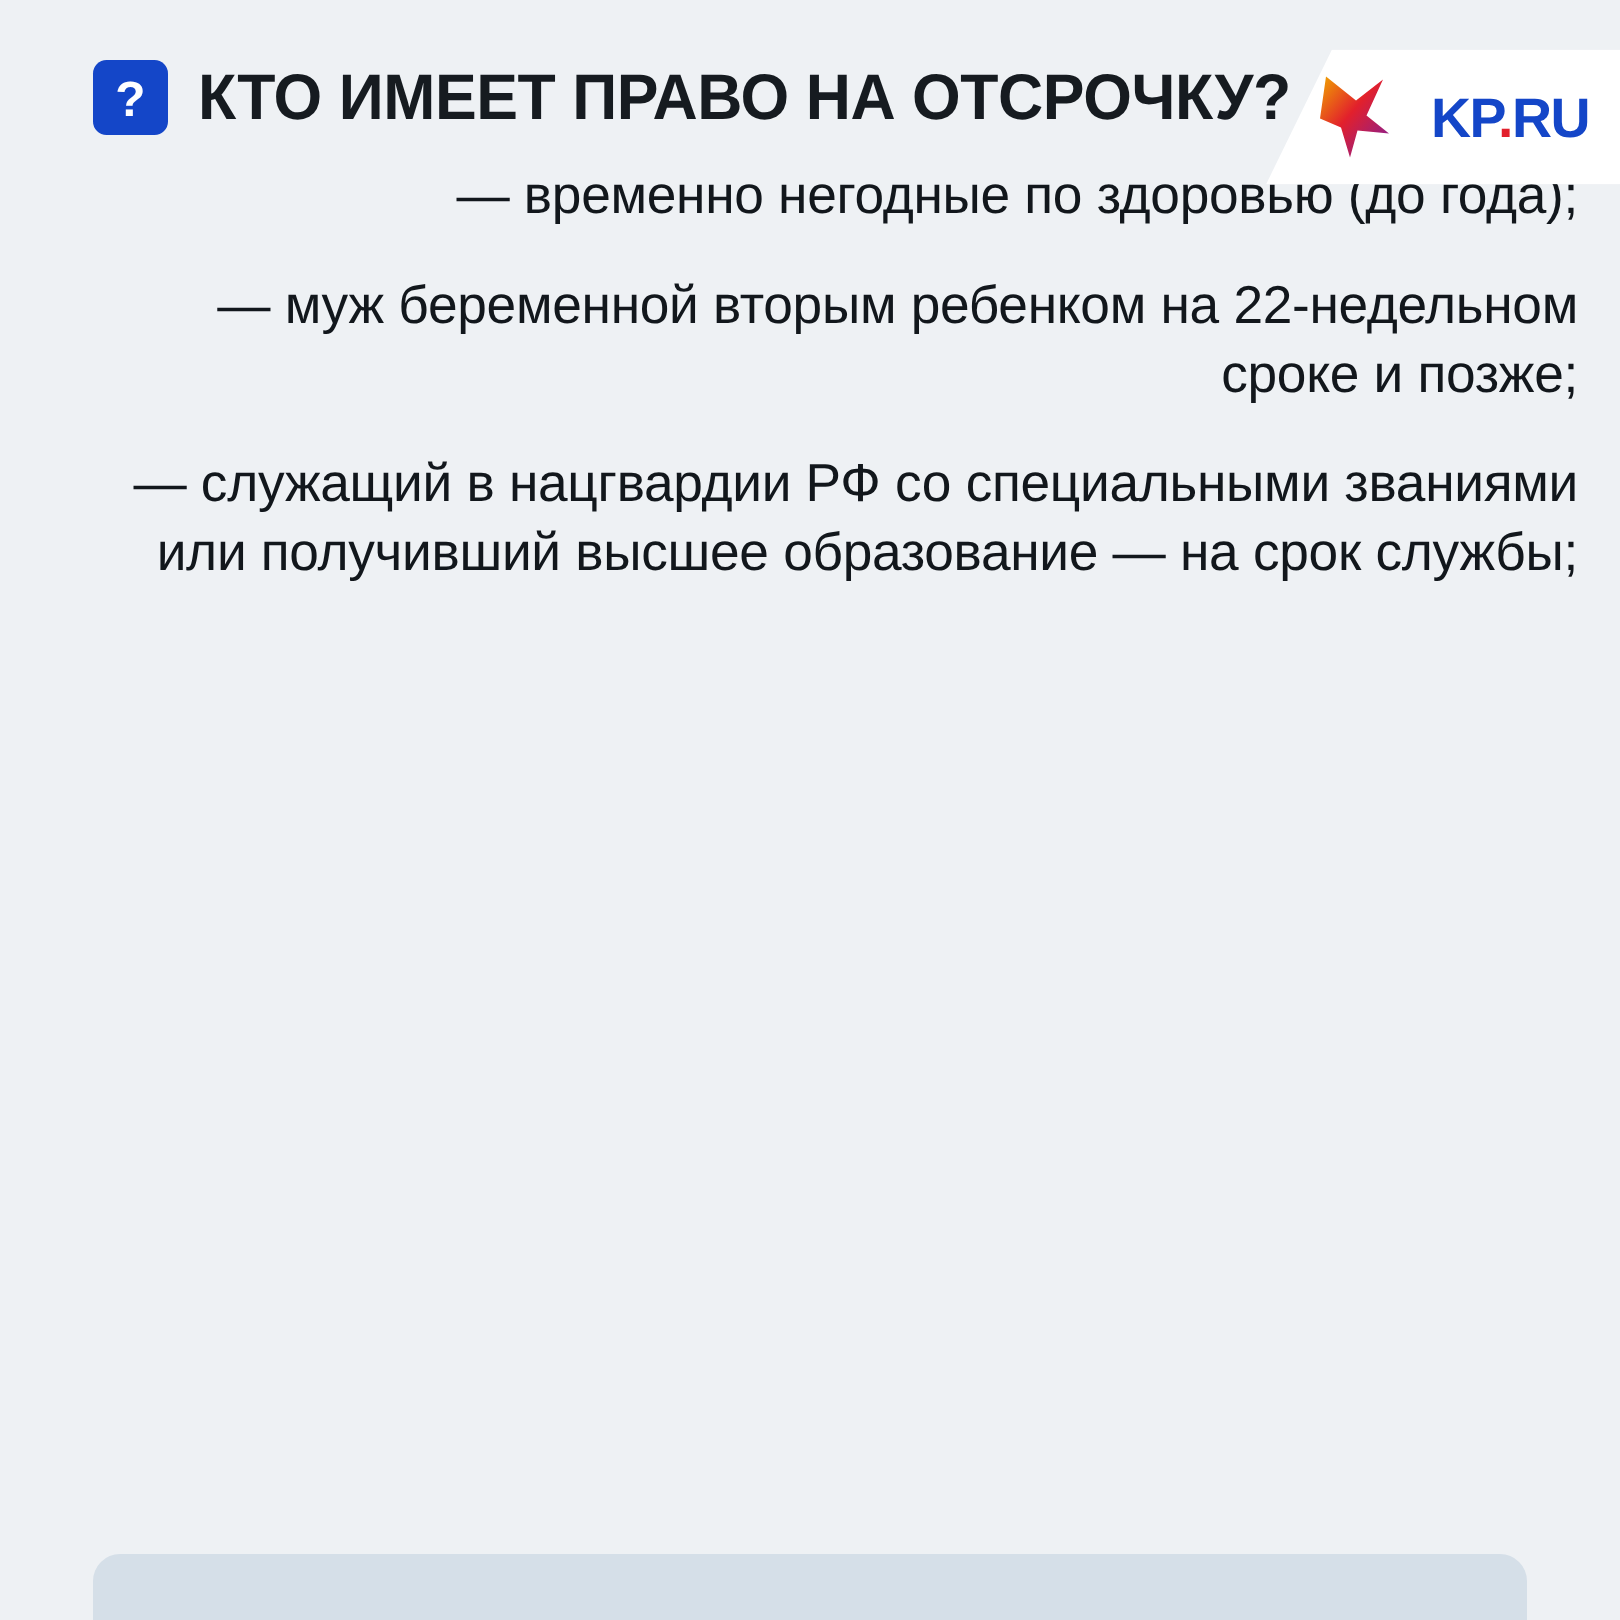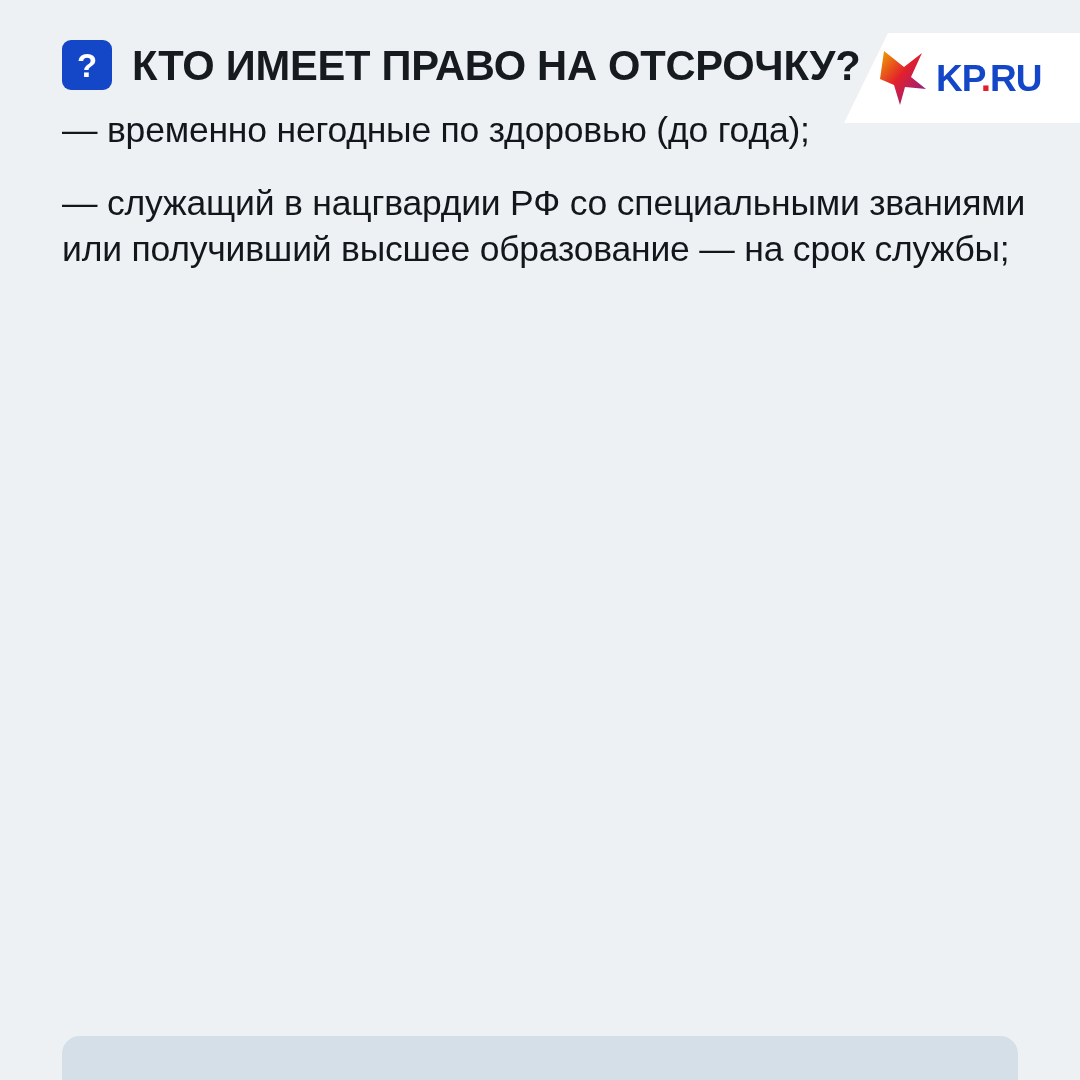--- a/index.html
+++ b/index.html
@@ -67,20 +67,21 @@
     display: flex;
     align-items: center;
     justify-content: flex-start;
     -webkit-clip-path: polygon(44px 0, 236px 0, 236px 90px, 0 90px);
     clip-path: polygon(44px 0, 236px 0, 236px 90px, 0 90px);
   }
   .logo-inner {
     display: flex;
     align-items: center;
     margin-left: 34px;
+    gap: 18px;
   }
   .logo-star {
     width: 50px;
     height: 58px;
     margin-right: 8px;
     flex: 0 0 auto;
   }
   .logo-text {
     font-size: 37px;
     font-weight: bold;
@@ -88,20 +89,21 @@
     letter-spacing: -1px;
     line-height: 1;
   }
   .logo-dot {
     color: #e2202c;
   }
 
   
   .content {
     padding: 22px 20px 0 62px;
+    text-align: right;
   }
   .item {
     font-size: 35.5px;
     line-height: 1.28;
     color: #12171c;
     margin-bottom: 28px;
     font-weight: 500;
     letter-spacing: -0.2px;
     max-width: 990px;
   }
@@ -143,18 +145,19 @@
         <path d="M6 2 L26 18 L44 4 L33 28 L48 40 L27 38 L22 56 L16 36 L2 30 Z" fill="url(#starGrad)"></path>
       </svg>
       <div class="logo-text">
         <span>KP</span><span class="logo-dot">.</span><span>RU</span>
       </div>
     </div>
   </div>
 
   <div class="content">
     <div class="item">— временно негодные по здоровью (до года);</div>
+    <div class="item">— муж беременной вторым ребенком на 22-недельном сроке и позже;</div>
     <div class="item">— служащий в нацгвардии РФ со специальными званиями или получивший высшее образование — на срок службы;</div>
   </div>
 
   <div class="bottom-panel"></div>
 
 </div>
 
 </body></html>

